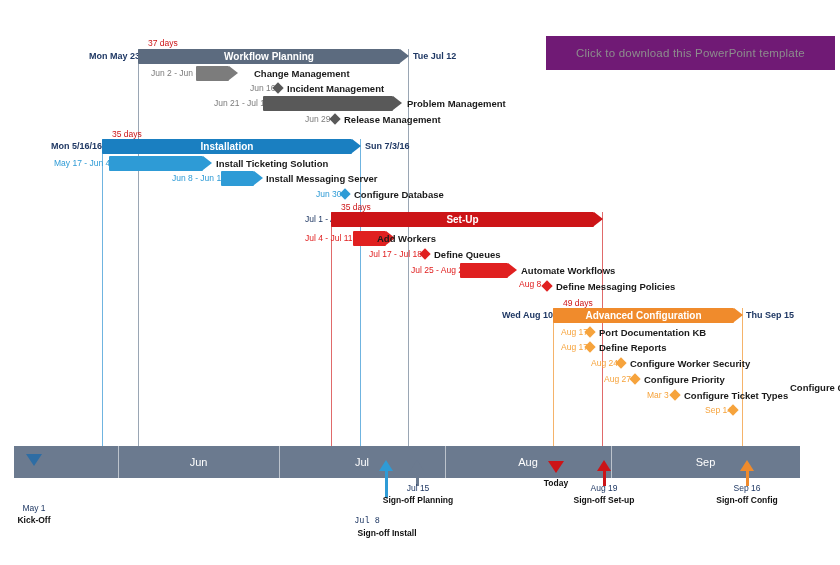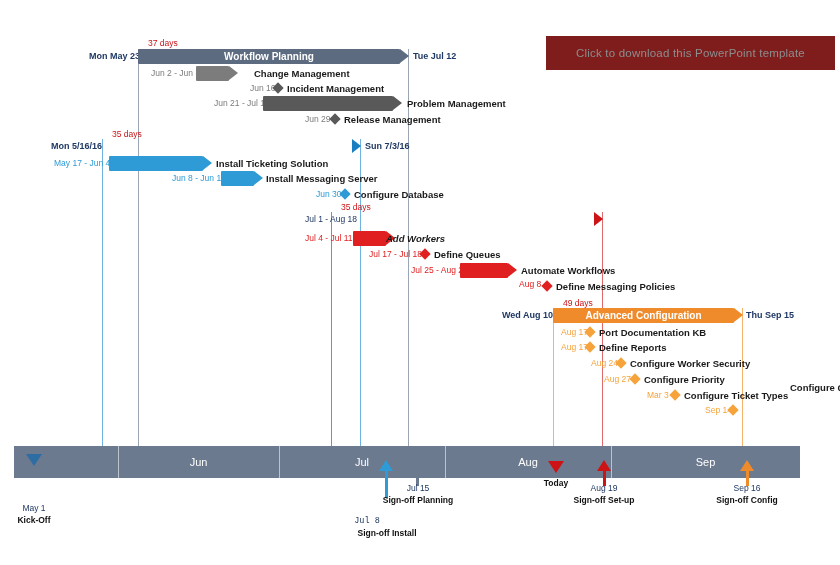--- a/index.html
+++ b/index.html
@@ -10,21 +10,21 @@
     position:relative;
     overflow:hidden;
     color:#333;
   }
   #stage{position:absolute;left:0;top:0;width:840px;height:565px;}
 
   
   .watermark{
     position:absolute;
     left:546px;top:36px;width:289px;height:34px;
-    background:#7f1d1d;
+    background:#701a75;
     color:#8d8d8d;
     font-size:11.5px;
     display:flex;align-items:center;justify-content:center;
     letter-spacing:.2px;
   }
 
   
   .vline{position:absolute;width:1px;}
 
   
@@ -110,45 +110,51 @@
   <div class="bar" style="left:263px;top:96px;width:130px;background:#595959;"></div>
   <div class="arrowhead" style="left:393px;top:96px;border-top:7.5px solid transparent;border-bottom:7.5px solid transparent;border-left:9px solid #595959;"></div>
   <div class="barlabel-out" style="left:407px;top:96px;">Problem Management</div>
 
   <div class="datelabel" style="left:305px;top:112px;color:#7c7c7c;">Jun 29</div>
   <div class="diamond" style="left:331px;top:115px;background:#595959;"></div>
   <div class="barlabel-out" style="left:344px;top:112px;">Release Management</div>
 
   <div class="durlabel" style="left:112px;top:129px;color:#cc1417;">35 days</div>
   <div class="endlabel" style="left:51px;top:139px;color:#1f3864;">Mon 5/16/16</div>
+  <div class="bar" style="left:102px;top:139px;width:250px;background:#1a7fc1;">
+    <span>Installation</span>
+  </div>
   <div class="arrowhead" style="left:352px;top:139px;border-top:7.5px solid transparent;border-bottom:7.5px solid transparent;border-left:9px solid #1a7fc1;"></div>
   <div class="endlabel" style="left:365px;top:139px;color:#1f3864;">Sun 7/3/16</div>
 
   <div class="datelabel" style="left:54px;top:156px;color:#2e9bd6;">May 17 - Jun 4</div>
   <div class="bar" style="left:109px;top:156px;width:94px;background:#2e9bd6;"></div>
   <div class="arrowhead" style="left:203px;top:156px;border-top:7.5px solid transparent;border-bottom:7.5px solid transparent;border-left:9px solid #2e9bd6;"></div>
   <div class="barlabel-out" style="left:216px;top:156px;">Install Ticketing Solution</div>
 
   <div class="datelabel" style="left:172px;top:171px;color:#2e9bd6;">Jun 8 - Jun 14</div>
   <div class="bar" style="left:221px;top:171px;width:33px;background:#2e9bd6;"></div>
   <div class="arrowhead" style="left:254px;top:171px;border-top:7.5px solid transparent;border-bottom:7.5px solid transparent;border-left:9px solid #2e9bd6;"></div>
   <div class="barlabel-out" style="left:266px;top:171px;">Install Messaging Server</div>
 
   <div class="datelabel" style="left:316px;top:187px;color:#2e9bd6;">Jun 30</div>
   <div class="diamond" style="left:341px;top:190px;background:#2e9bd6;"></div>
   <div class="barlabel-out" style="left:354px;top:187px;">Configure Database</div>
 
   <div class="durlabel" style="left:341px;top:202px;color:#cc1417;">35 days</div>
   <div class="endlabel" style="left:305px;top:212px;color:#1f3864;font-weight:normal;font-size:8.5px;">Jul 1 - Aug 18</div>
+  <div class="bar" style="left:331px;top:212px;width:263px;background:#cc1417;">
+    <span>Set-Up</span>
+  </div>
   <div class="arrowhead" style="left:594px;top:212px;border-top:7.5px solid transparent;border-bottom:7.5px solid transparent;border-left:9px solid #cc1417;"></div>
 
   <div class="datelabel" style="left:305px;top:231px;color:#e02020;">Jul 4 - Jul 11</div>
   <div class="bar" style="left:353px;top:231px;width:33px;background:#e02020;"></div>
   <div class="arrowhead" style="left:386px;top:231px;border-top:7.5px solid transparent;border-bottom:7.5px solid transparent;border-left:9px solid #e02020;"></div>
-  <div class="barlabel-out" style="left:386px;top:231px;font-style:italic;">Add Workers</div>
+  <div class="barlabel-out" style="left:377px;top:231px;">Add Workers</div>
 
   <div class="datelabel" style="left:369px;top:247px;color:#e02020;">Jul 17 - Jul 18</div>
   <div class="diamond" style="left:421px;top:250px;background:#e02020;"></div>
   <div class="barlabel-out" style="left:434px;top:247px;">Define Queues</div>
 
   <div class="datelabel" style="left:411px;top:263px;color:#e02020;">Jul 25 - Aug 2</div>
   <div class="bar" style="left:460px;top:263px;width:48px;background:#e02020;"></div>
   <div class="arrowhead" style="left:508px;top:263px;border-top:7.5px solid transparent;border-bottom:7.5px solid transparent;border-left:9px solid #e02020;"></div>
   <div class="barlabel-out" style="left:521px;top:263px;">Automate Workflows</div>
 

